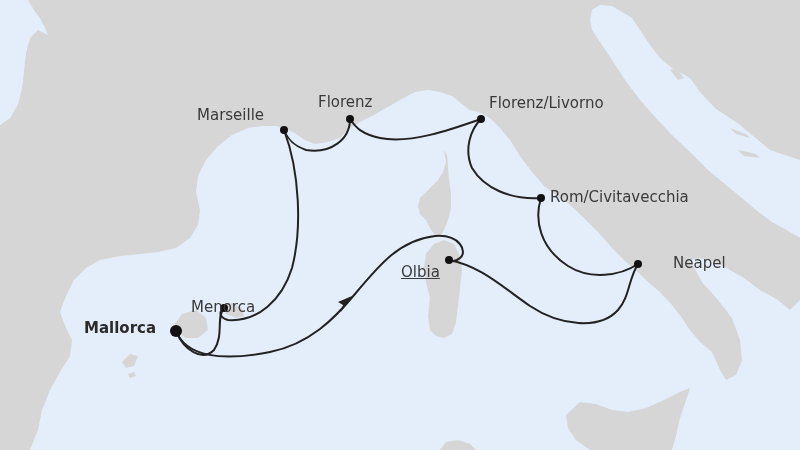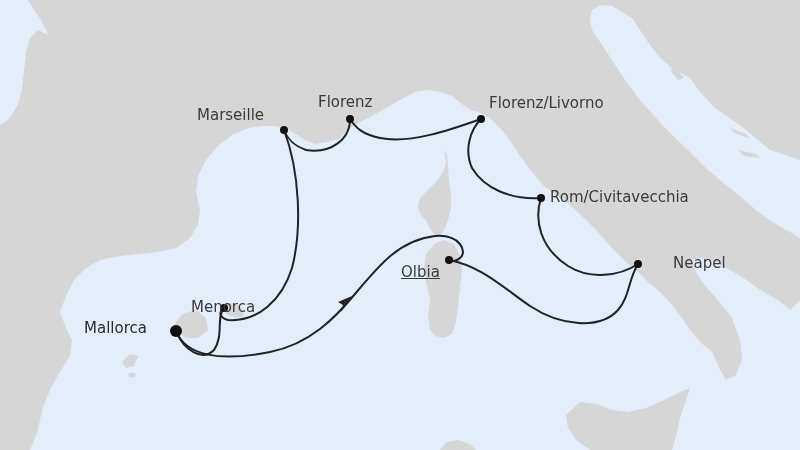--- a/index.html
+++ b/index.html
@@ -24,21 +24,21 @@
     }
     .label {
       position: absolute;
       font-family: "DejaVu Sans", sans-serif;
       font-size: 15px;
       color: #3a3a3a;
       white-space: nowrap;
       line-height: 1;
     }
     .label.bold {
-      font-weight: normal;
+      font-weight: bold;
       color: #2b2b2b;
     }
   </style>
 </head>
 <body>
 
 <div class="map">
   <svg viewBox="0 0 800 450">
 
     <rect x="0" y="0" width="800" height="450" fill="#e3eefa"></rect>

